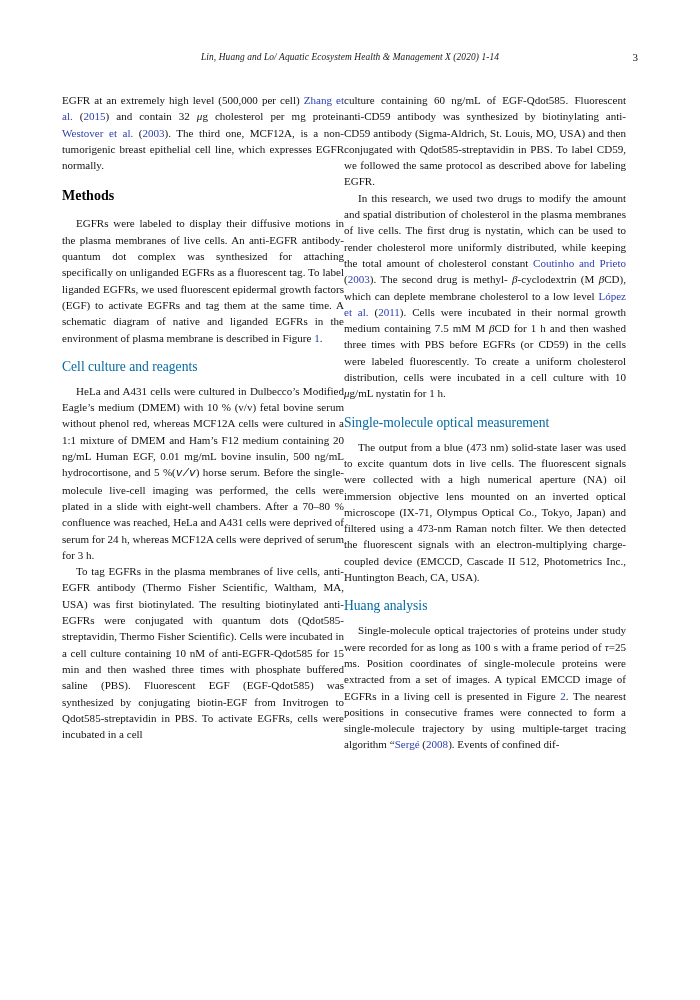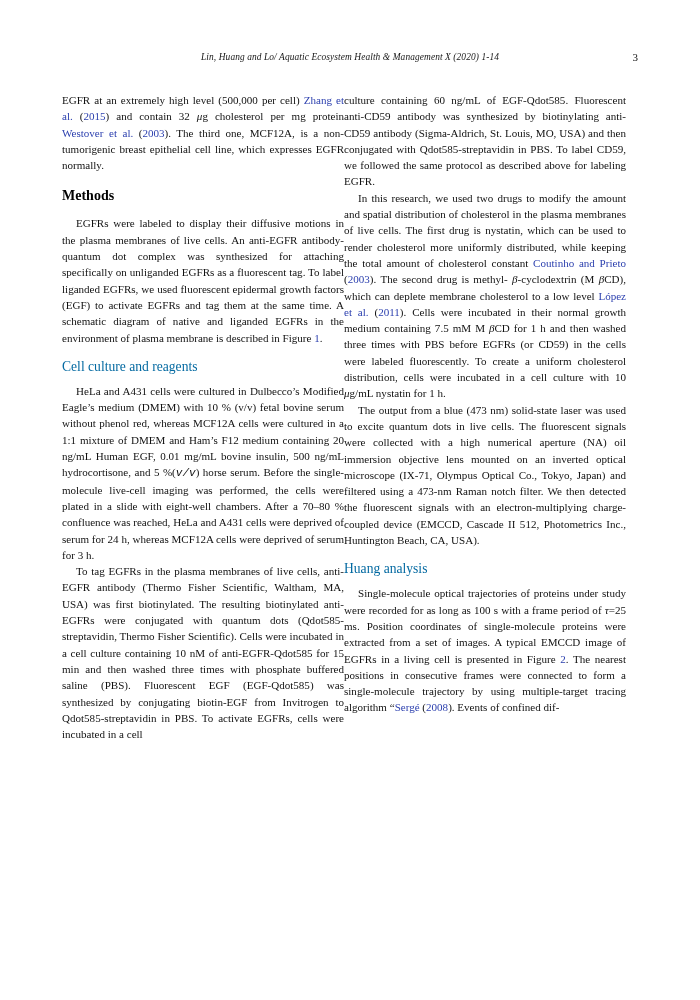--- a/index.html
+++ b/index.html
@@ -133,20 +133,21 @@
         </div>
     </div>
 
     <div class="col">
 
       <div>
           <p class="para noindent">culture containing 60 ng/mL of EGF-Qdot585. Fluorescent anti-CD59 antibody was synthesized by biotinylating anti-CD59 antibody (Sigma-Aldrich, St. Louis, MO, USA) and then conjugated with Qdot585-streptavidin in PBS. To label CD59, we followed the same protocol as described above for labeling EGFR.</p>
           <p class="para indent">In this research, we used two drugs to modify the amount and spatial distribution of cholesterol in the plasma membranes of live cells. The first drug is nystatin, which can be used to render cholesterol more uniformly distributed, while keeping the total amount of cholesterol constant <span class="cite" style="color: rgb(43, 63, 174);">Coutinho and Prieto</span> (<span class="cite" style="color: rgb(43, 63, 174);">2003</span>). The second drug is methyl- <span class="gk">β</span>-cyclodextrin (M <span class="gk">β</span>CD), which can deplete membrane cholesterol to a low level <span class="cite" style="color: rgb(43, 63, 174);">López et al.</span> (<span class="cite" style="color: rgb(43, 63, 174);">2011</span>). Cells were incubated in their normal growth medium containing 7.5 mM M <span class="gk">β</span>CD for 1 h and then washed three times with PBS before EGFRs (or CD59) in the cells were labeled fluorescently. To create a uniform cholesterol distribution, cells were incubated in a cell culture with 10 <span class="gk">μ</span>g/mL nystatin for 1 h.</p>
         </div>
 
+      <h3 class="subsection-head">Single-molecule optical measurement</h3>
 
       <div>
           <p class="para indent">The output from a blue (473 nm) solid-state laser was used to excite quantum dots in live cells. The fluorescent signals were collected with a high numerical aperture (NA) oil immersion objective lens mounted on an inverted optical microscope (IX-71, Olympus Optical Co., Tokyo, Japan) and filtered using a 473-nm Raman notch filter. We then detected the fluorescent signals with an electron-multiplying charge-coupled device (EMCCD, Cascade II 512, Photometrics Inc., Huntington Beach, CA, USA).</p>
         </div>
 
       <h3 class="subsection-head">Huang analysis</h3>
 
       <div>
           <p class="para indent">Single-molecule optical trajectories of proteins under study were recorded for as long as 100 s with a frame period of <span class="gk">τ</span>=25 ms. Position coordinates of single-molecule proteins were extracted from a set of images. A typical EMCCD image of EGFRs in a living cell is presented in Figure <span class="cite" style="color: rgb(43, 63, 174);">2</span>. The nearest positions in consecutive frames were connected to form a single-molecule trajectory by using multiple-target tracing algorithm “<span class="cite" style="color: rgb(43, 63, 174);">Sergé</span> (<span class="cite" style="color: rgb(43, 63, 174);">2008</span>). Events of confined dif-</p>
         </div>

